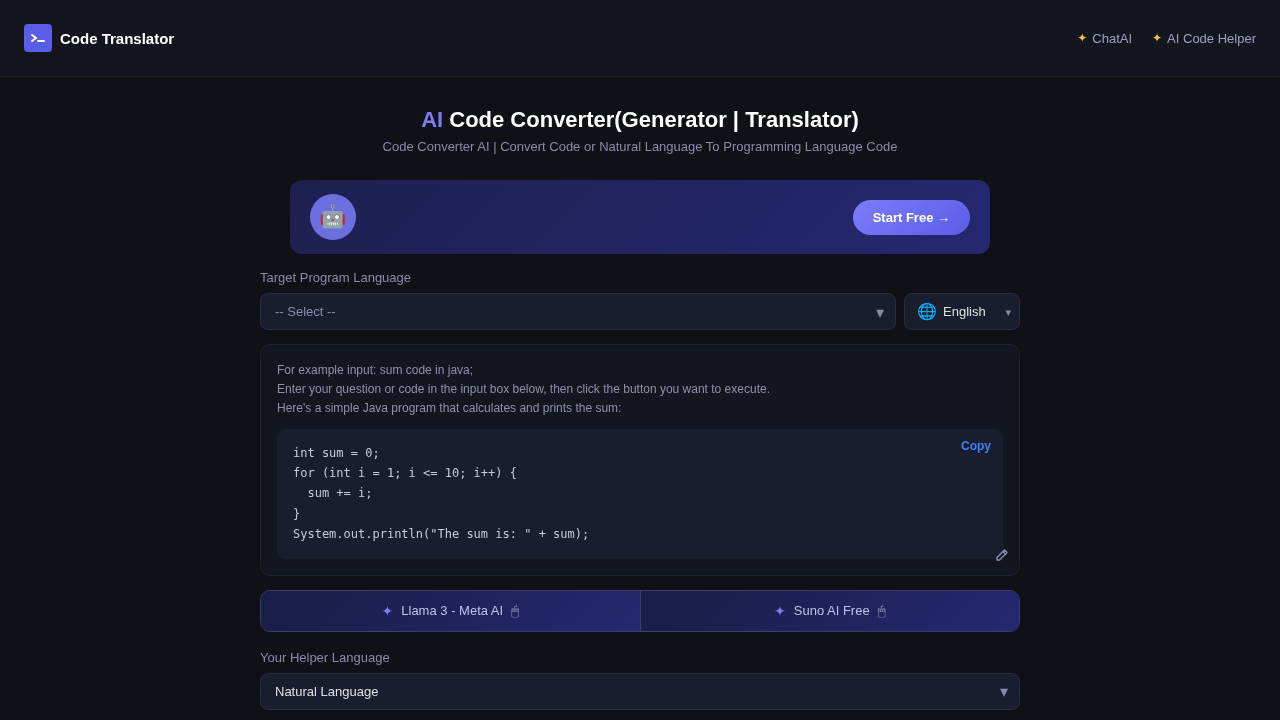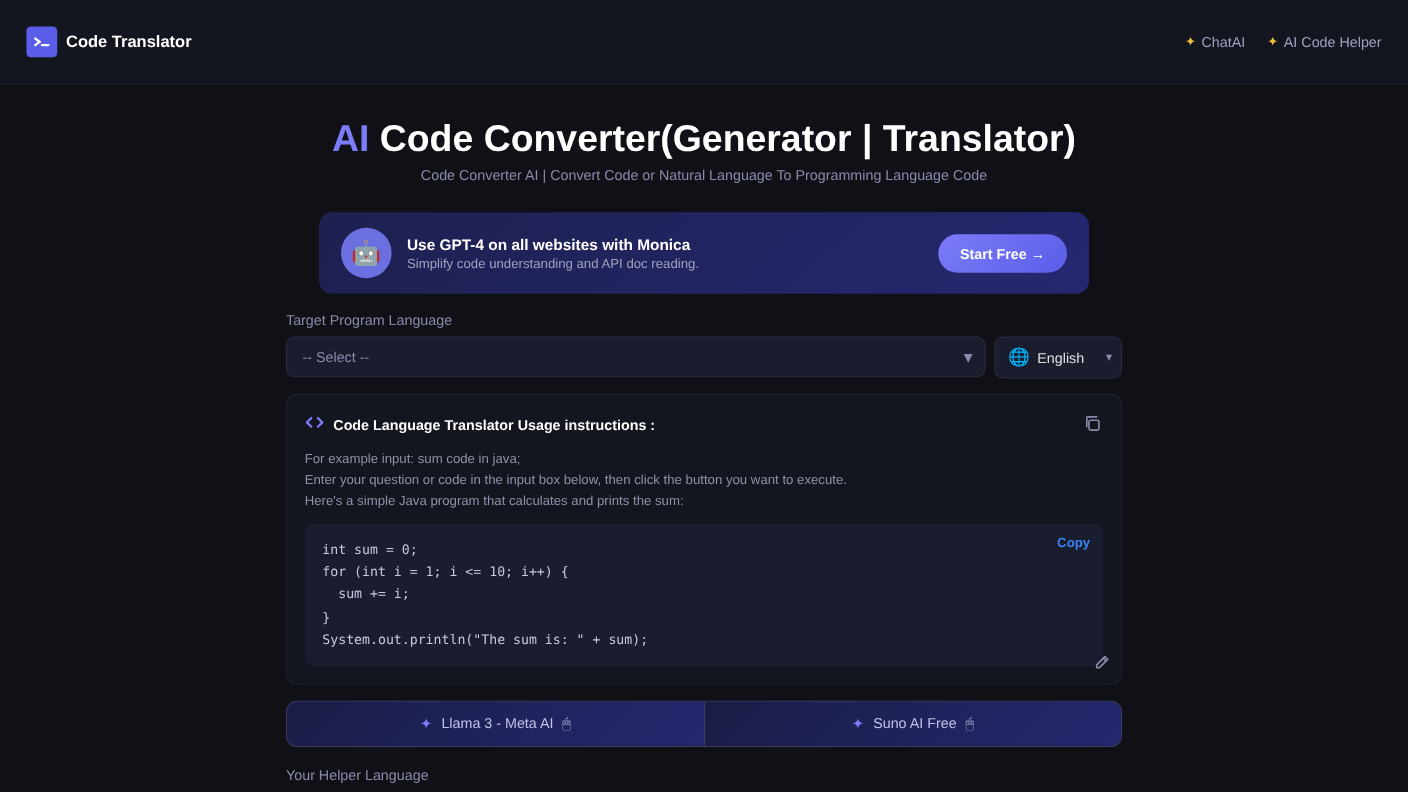--- a/index.html
+++ b/index.html
@@ -69,21 +69,21 @@
       font-size: 12px;
     }
 
     
     .hero {
       text-align: center;
       padding: 30px 20px 10px;
     }
 
     .hero-title {
-      font-size: 34px;
+      font-size: 22px;
       font-weight: 700;
       color: #ffffff;
     }
 
     .hero-title .ai-label {
       color: #7c7cf8;
     }
 
     .hero-subtitle {
       font-size: 13px;
@@ -157,21 +157,21 @@
 
     
     .section-label {
       font-size: 13px;
       color: #8a8aaa;
       margin-bottom: 8px;
     }
 
     .language-row {
       display: flex;
-      align-items: flex-start;
+      align-items: center;
       gap: 8px;
       margin-bottom: 14px;
     }
 
     .lang-select-wrapper {
       flex: 1;
       position: relative;
     }
 
     .lang-select-wrapper select {
@@ -416,24 +416,20 @@
 <div class="hero">
   <h1 class="hero-title">
     <span class="ai-label">AI</span><span> Code Converter(Generator | Translator)</span>
   </h1>
   <p class="hero-subtitle">Code Converter AI | Convert Code or Natural Language To Programming Language Code</p>
 </div>
 
 <div class="monica-banner">
   <div class="monica-left">
     <div class="monica-avatar">🤖</div>
-    <div class="monica-text">
-      <h3>Use GPT-4 on all websites with Monica</h3>
-      <p>Simplify code understanding and API doc reading.</p>
-    </div>
   </div>
   <button class="start-free-btn">Start Free →</button>
 </div>
 
 <div class="main-content">
 
   <p class="section-label">Target Program Language</p>
   <div class="language-row">
     <div class="lang-select-wrapper">
       <select>
@@ -449,37 +445,20 @@
       <select>
         <option value="english" selected="">English</option>
         <option value="chinese">Chinese</option>
         <option value="spanish">Spanish</option>
         <option value="french">French</option>
       </select>
     </div>
   </div>
 
   <div class="instruction-box">
-    <div class="instruction-header">
-      <div class="instruction-header-left">
-        <span class="code-icon">
-          <svg width="18" height="18" viewBox="0 0 18 18" fill="none">
-            <path d="M6 5L2 9L6 13" stroke="#7c7cf8" stroke-width="2" stroke-linecap="round" stroke-linejoin="round"></path>
-            <path d="M12 5L16 9L12 13" stroke="#7c7cf8" stroke-width="2" stroke-linecap="round" stroke-linejoin="round"></path>
-          </svg>
-        </span>
-        <span class="instruction-title">Code Language Translator Usage instructions :</span>
-      </div>
-      <button class="copy-icon-btn">
-        <svg width="16" height="16" viewBox="0 0 16 16" fill="none">
-          <rect x="5" y="5" width="9" height="9" rx="1.5" stroke="#8a8aaa" stroke-width="1.5"></rect>
-          <path d="M3 11V3a1 1 0 011-1h8" stroke="#8a8aaa" stroke-width="1.5" stroke-linecap="round"></path>
-        </svg>
-      </button>
-    </div>
     <div class="instruction-text">
       <p>For example input: sum code in java;</p>
       <p>Enter your question or code in the input box below, then click the button you want to execute.</p>
       <p>Here's a simple Java program that calculates and prints the sum:</p>
     </div>
     <div class="code-block">
       <button class="copy-btn">Copy</button>
       <pre>int sum = 0;
 for (int i = 1; i &lt;= 10; i++) {
   sum += i;

